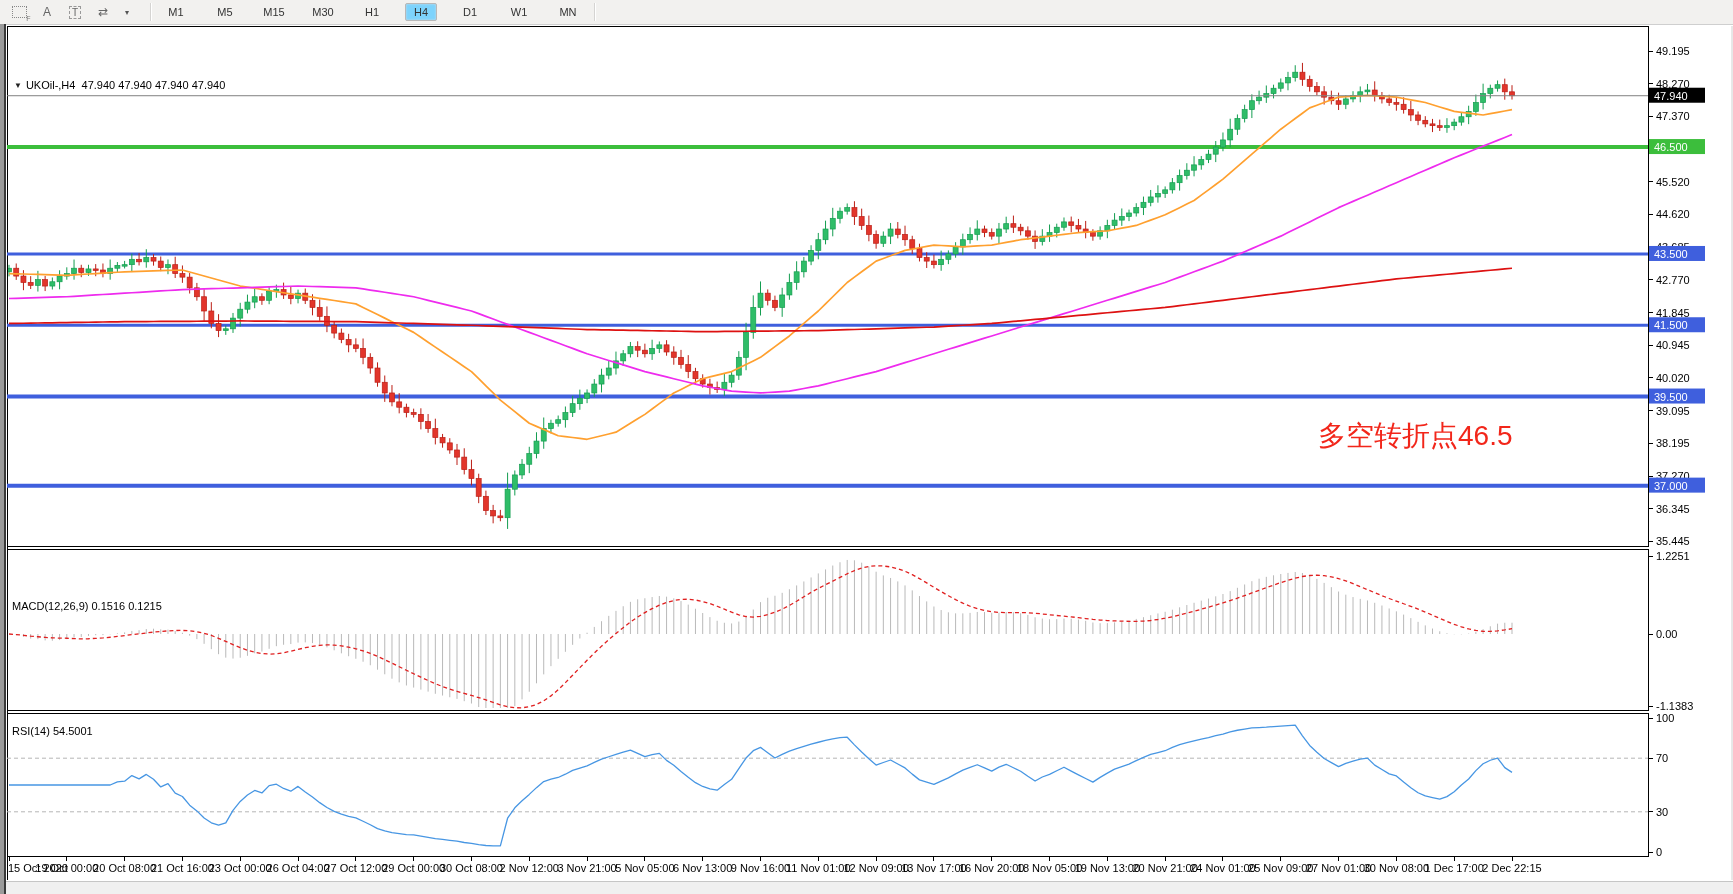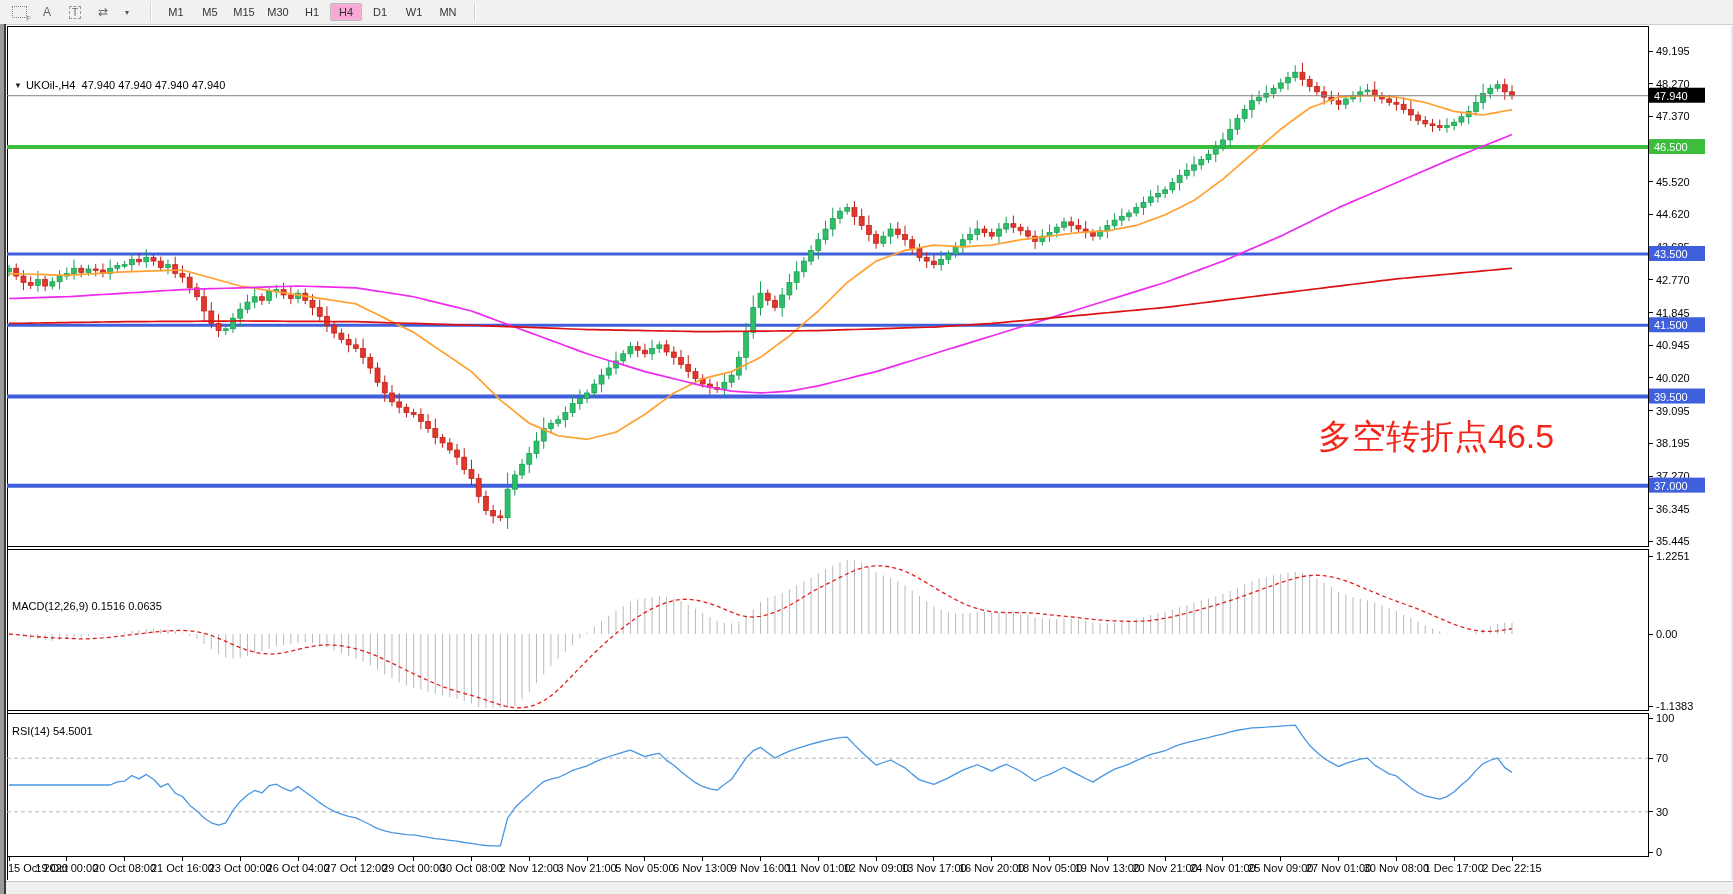--- a/index.html
+++ b/index.html
@@ -6,33 +6,33 @@
   .screen{position:relative;width:1733px;height:894px;background:#fff;overflow:hidden;}
   
   .toolbar{position:absolute;left:0;top:0;width:1733px;height:24px;background:#f2f1ef;border-bottom:1px solid #cfcfcf;display:flex;align-items:center;font-size:11px;color:#444;}
   .tb-icons{display:flex;align-items:center;gap:10px;padding:0 10px;}
   .tb-icon{width:18px;height:18px;display:flex;align-items:center;justify-content:center;color:#666;font-size:12px;cursor:default;}
   .grid-glyph{width:13px;height:10px;border:1px dotted #888;position:relative;}
   .grid-glyph:after{content:"F";position:absolute;right:-5px;bottom:-5px;font-size:7px;color:#777;}
   .t-glyph{border:1px dashed #999;padding:0 2px;font-size:10px;line-height:11px;}
   .caret{font-size:8px;color:#555;margin-left:-4px;}
   .tb-sep{width:1px;height:18px;background:#d5d4d2;border-right:1px solid #fff;margin:0 4px;}
-  .tf-group{display:flex;align-items:center;gap:2px;padding-left:4px;}
+  .tf-group{display:flex;align-items:center;gap:17px;padding-left:4px;}
   .tf-btn{min-width:22px;padding:2px 4px;text-align:center;border:1px solid transparent;border-radius:2px;color:#333;cursor:default;}
-  .tf-btn.active{background:#f9a8d4;border:1px solid #b8b8b8;box-shadow:inset 0 0 2px #ddd;}
+  .tf-btn.active{background:#7dd3fc;border:1px solid #b8b8b8;box-shadow:inset 0 0 2px #ddd;}
   
   .left-strip{position:absolute;left:0;top:24px;width:4px;height:870px;background:#9b9b9b;border-right:2px solid #3a3a3a;}
   .bottom-strip{position:absolute;left:6px;top:881px;width:1727px;height:13px;background:#f0f0f0;border-top:1px solid #c6c6c6;}
   svg text{font-family:"Liberation Sans",sans-serif;}
   .pane-label{position:absolute;font-size:11px;color:#000;white-space:pre;margin-top:48px;}
   #chart-title{left:14px;top:31px;}
   #macd-label{left:12px;top:552px;}
   #rsi-label{left:12px;top:677px;}
   .tri{display:inline-block;font-size:8px;vertical-align:1px;margin-right:4px;color:#222;}
-  #annotation{position:absolute;left:1318px;top:417px;font-size:34px;line-height:38px;color:#f2261a;white-space:nowrap;font-family:"Liberation Sans",sans-serif;}
+  #annotation{position:absolute;left:1318px;top:417px;font-size:28px;line-height:38px;color:#f2261a;white-space:nowrap;font-family:"Liberation Sans",sans-serif;}
 </style>
 </head>
 <body>
 
 <div class="screen">
 
   <div class="toolbar">
     <div class="tb-icons" id="tb-icons">
         <div class="tb-icon">
           <span class="grid-glyph"></span>
@@ -830,19 +830,19 @@
       <line x1="1396.3846153846152" y1="857" x2="1396.3846153846152" y2="861" stroke="#000" shape-rendering="crispEdges"></line>
       <text x="1396.3846153846152" y="872" text-anchor="middle" font-size="11" fill="#000">30 Nov 08:00</text>
       <line x1="1454.1923076923076" y1="857" x2="1454.1923076923076" y2="861" stroke="#000" shape-rendering="crispEdges"></line>
       <text x="1454.1923076923076" y="872" text-anchor="middle" font-size="11" fill="#000">1 Dec 17:00</text>
       <line x1="1512" y1="857" x2="1512" y2="861" stroke="#000" shape-rendering="crispEdges"></line>
       <text x="1512" y="872" text-anchor="middle" font-size="11" fill="#000">2 Dec 22:15</text>
     </svg>
 
   <div class="pane-label" id="chart-title"><span class="tri">▼</span><span>UKOil-,H4</span>&nbsp;&nbsp;<span>47.940 47.940 47.940 47.940</span></div>
 
-  <div class="pane-label" id="macd-label">MACD(12,26,9) 0.1516 0.0635</div>
+  <div class="pane-label" id="macd-label">MACD(12,26,9) 0.1516 0.1215</div>
   <div class="pane-label" id="rsi-label">RSI(14) 54.5001</div>
 
   <div id="annotation">多空转折点46.5</div>
 
   <div class="bottom-strip"></div>
 </div>
 
 </body></html>

